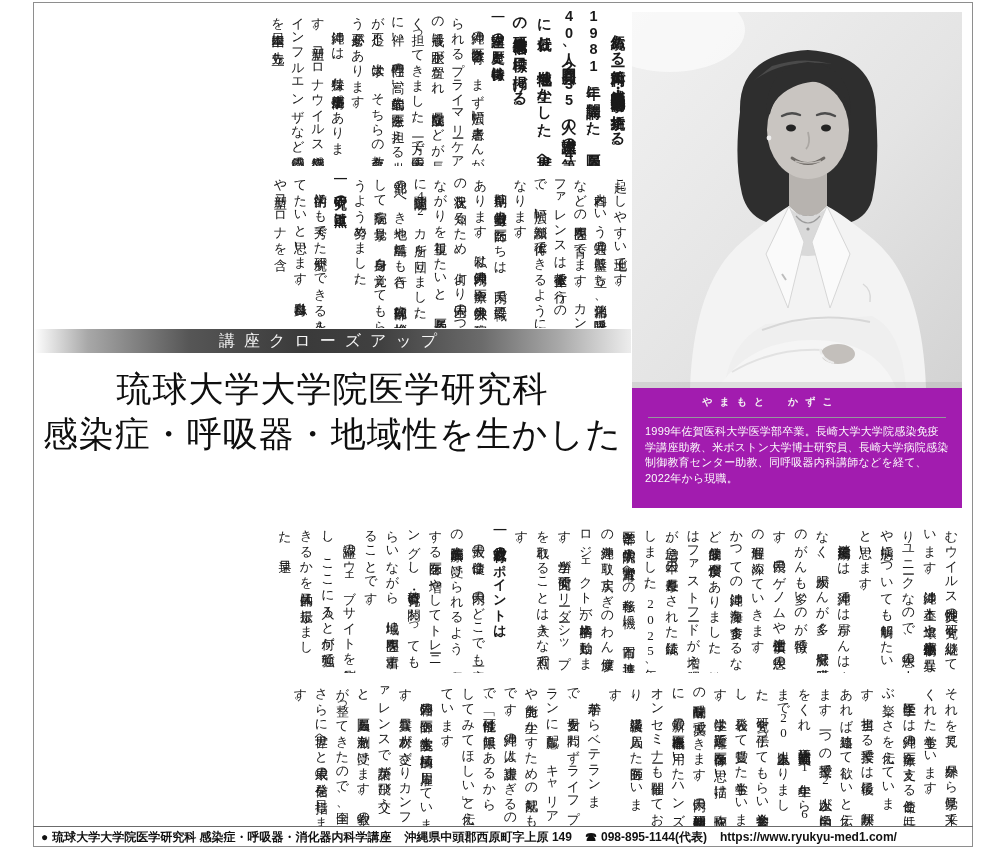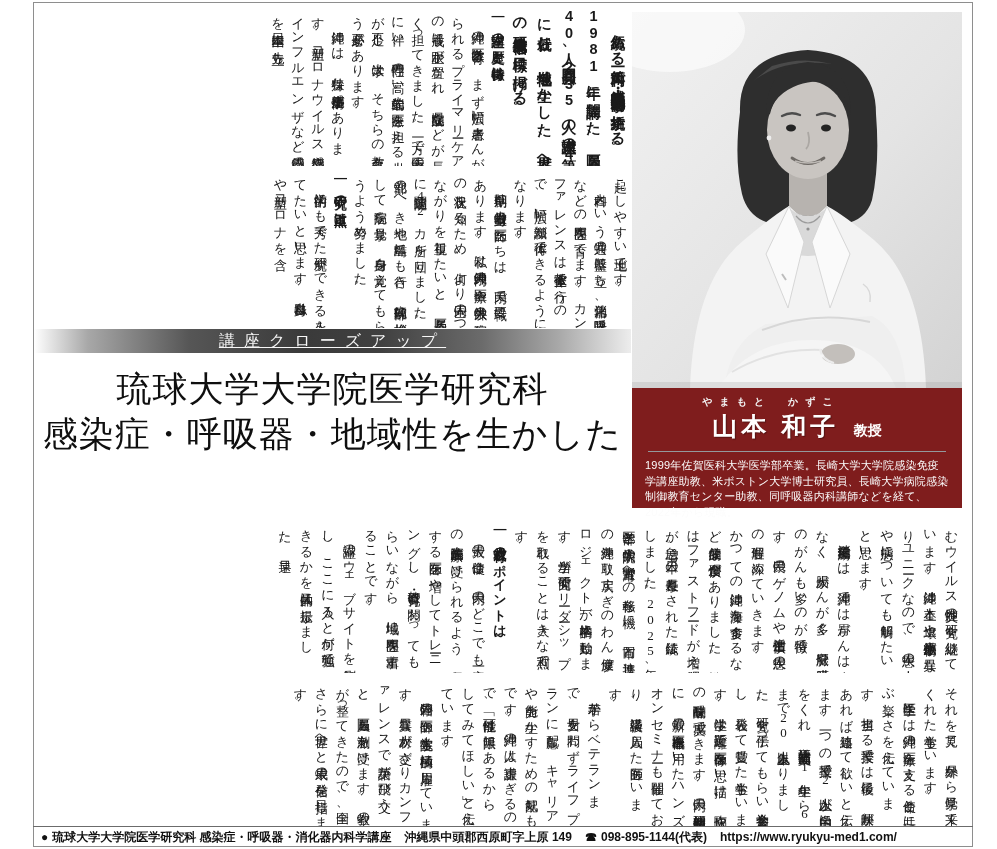--- a/index.html
+++ b/index.html
@@ -62,21 +62,20 @@
       #ffffff 0%, #a8a8a8 9%, #565656 26%, #3a3a3a 45%,
       #404040 58%, #6b6b6b 75%, #a9a9a9 88%, #ededed 100%);
     text-align: center;
     line-height: 24px;
   }
   .ribbon-label {
     color: #f7f7f7;
     font-family: "Liberation Serif", serif;
     font-size: 16px;
     letter-spacing: 9px;
-    text-decoration: underline;
   }
 
   
   .headline {
     position: absolute;
     left: 34px; top: 366px;
     width: 597px;
     text-align: center;
     font-weight: 400;
     font-size: 35px;
@@ -101,21 +100,21 @@
     left: 632px; top: 12px;
     width: 330px; height: 376px;
   }
   .photo svg { display: block; }
 
   
   .caption {
     position: absolute;
     left: 632px; top: 388px;
     width: 330px; height: 120px;
-    background: #7f1d1d;
+    background: #a21caf;
     color: #ffffff;
     box-sizing: border-box;
   }
   .furigana {
     text-align: center;
     font-size: 10px;
     font-weight: 700;
     letter-spacing: 7px;
     padding-top: 7px;
     transform: translateX(-26px);
@@ -231,24 +230,20 @@
       <ellipse cx="206" cy="342" rx="17" ry="10" fill="#c3bfbb"></ellipse>
       <path d="M188 337 Q190 348 202 351" stroke="#ececec" stroke-width="2.2" fill="none"></path>
       <circle cx="190" cy="344" r="1.8" fill="#f5f5f5"></circle>
 
       <rect x="0" y="370" width="330" height="6" fill="#9c9c9c" opacity="0.25"></rect>
     </svg>
   </div>
 
   <div class="caption">
     <div class="furigana">やまもと　かずこ</div>
-    <div class="name-row">
-      <span class="prof-name">山本 和子</span>
-      <span class="prof-title">教授</span>
-    </div>
     <div class="cap-divider"></div>
     <div class="bio">1999年佐賀医科大学医学部卒業。長崎大学大学院感染免疫学講座助教、米ボストン大学博士研究員、長崎大学病院感染制御教育センター助教、同呼吸器内科講師などを経て、2022年から現職。</div>
   </div>
 
   <div class="ribbon">
     <span class="ribbon-label">講座クローズアップ</span>
   </div>
 
   <div class="headline">
     <div>琉球大学大学院医学研究科</div>

